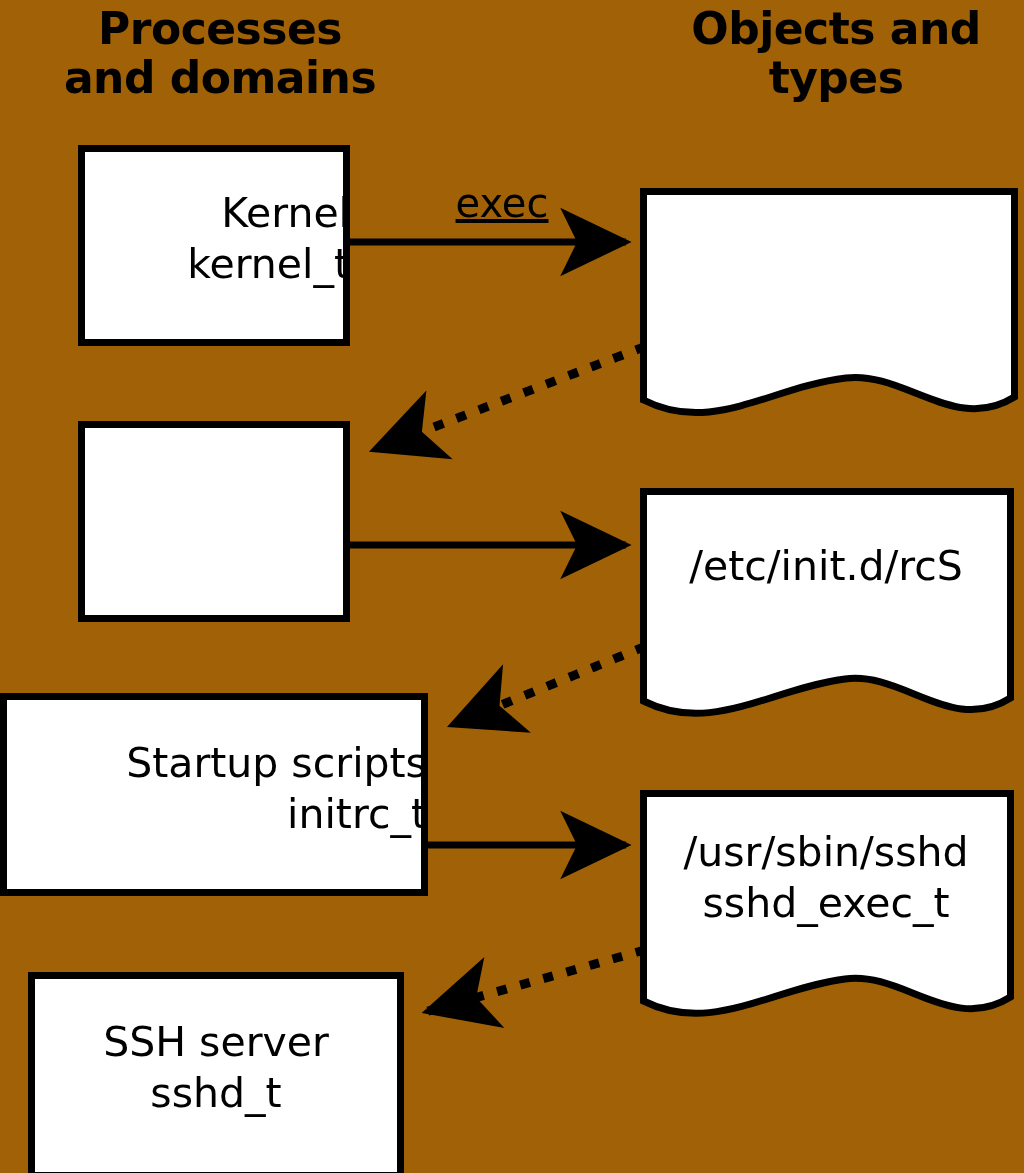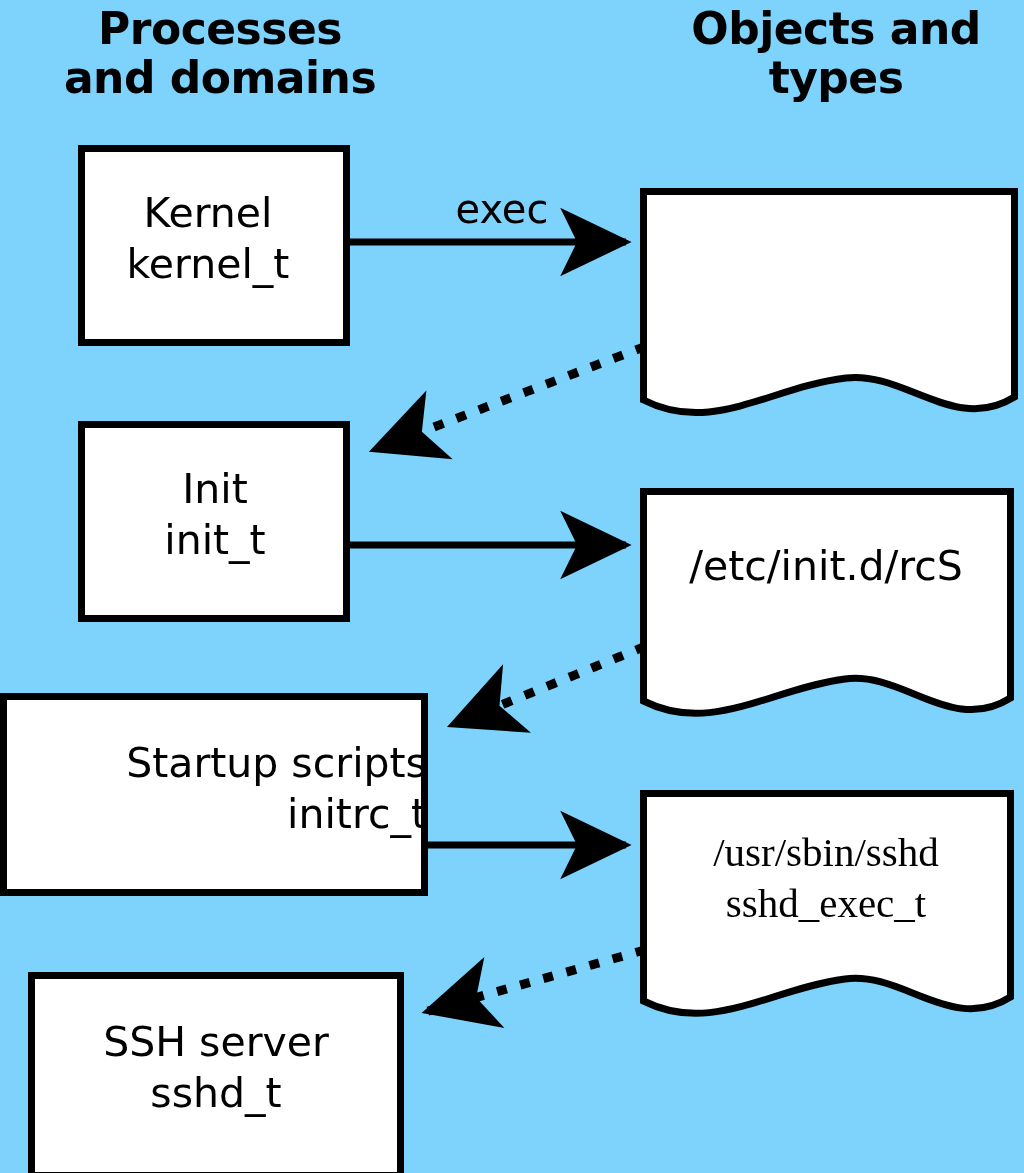--- a/index.html
+++ b/index.html
@@ -4,21 +4,21 @@
 <style>
   html, body {
     margin: 0;
     padding: 0;
     background: #ffffff;
   }
   #canvas {
     position: relative;
     width: 1024px;
     height: 1173px;
-    background: #7dd3fc;
+    background: #a16207;
     overflow: hidden;
     font-family: "DejaVu Sans", "Liberation Sans", sans-serif;
   }
   svg.layer {
     position: absolute;
     left: 0;
     top: 0;
     width: 1024px;
     height: 1173px;
   }
@@ -130,45 +130,41 @@
 
     <g>
       <line x1="641" y1="648" x2="457" y2="723" stroke="#000000" stroke-width="9" stroke-dasharray="1,23" stroke-linecap="square" marker-end="url(#dottedhead)"></line>
     </g>
 
     <g>
       <line x1="641" y1="951" x2="432" y2="1010" stroke="#000000" stroke-width="9" stroke-dasharray="1,23" stroke-linecap="square" marker-end="url(#dottedhead)"></line>
     </g>
   </svg>
 
-  <div class="node-label" style="left:74px; top:188px; width:268px;">
+  <div class="node-label" style="left:82px; top:188px; width:268px;text-align:right;">
     <div>Kernel</div>
     <div>kernel_t</div>
   </div>
 
-  <div class="node-label" style="left:81px; top:464px; width:268px;">
-    <div>Init</div>
-    <div>init_t</div>
-  </div>
 
   <div class="node-label" style="left:3px; top:738px; width:424px;text-align:right;">
     <div>Startup scripts</div>
     <div>initrc_t</div>
   </div>
 
   <div class="node-label" style="left:31px; top:1017px; width:370px;">
     <div>SSH server</div>
     <div>sshd_t</div>
   </div>
 
 
   <div class="node-label" style="left:641px; top:541px; width:370px;">
     <div>/etc/init.d/rcS</div>
   </div>
 
-  <div class="node-label" style="left:641px; top:827px; width:370px;font-family:Liberation Serif, serif;">
+  <div class="node-label" style="left:641px; top:827px; width:370px;">
     <div>/usr/sbin/sshd</div>
     <div>sshd_exec_t</div>
   </div>
 
-  <div class="edge-label" style="left:402px; top:186px; width:200px;">exec</div>
+  <div class="edge-label" style="left:402px; top:180px; width:200px;text-decoration:underline;">exec</div>
 
 </div>
 
 </body></html>

